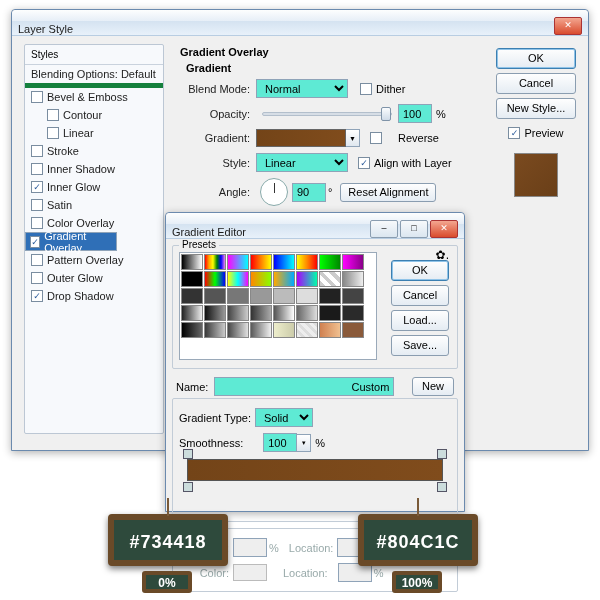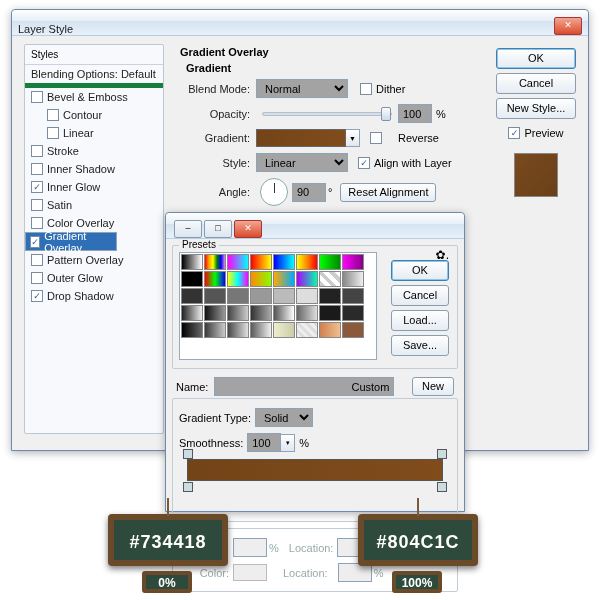--- a/index.html
+++ b/index.html
@@ -15,21 +15,21 @@
 .styles .hd{padding:4px 6px;border-bottom:1px solid #c9d2dd;font-size:10px}
 .sit{display:flex;align-items:center;padding:3px 6px;gap:4px;color:#222}
 .sit.sub{padding-left:22px}
 .sit.sel{background:#2f6fb7;color:#fff}
 .cb{width:12px;height:12px;border:1px solid #7a8da0;background:#fff;display:inline-flex;align-items:center;justify-content:center;font-size:9px;color:#2a5a9a}
 .gsec{position:absolute;left:160px;top:34px;width:330px}
 .gtitle{font-weight:bold;padding:2px 8px}
 .gsub{font-weight:bold;padding:2px 14px}
 .row{display:flex;align-items:center;padding:3px 0}
 .row .lab{width:78px;text-align:right;margin-right:6px;color:#222}
-.sel,.inp{border:1px solid #8fa3b8;background:#a3a3a3;height:19px;padding:0 4px;font-size:11px}
+.sel,.inp{border:1px solid #8fa3b8;background:#5eead4;height:19px;padding:0 4px;font-size:11px}
 .sel{width:92px}
 .inp{width:34px;text-align:left}
 .slider{flex:1;height:4px;background:#d7dee6;border:1px solid #b3bfcc;border-radius:2px;margin:0 6px;position:relative;max-width:130px}
 .thumb{position:absolute;width:10px;height:14px;background:linear-gradient(#fafcfe,#cfdbe8);border:1px solid #7f93a8;border-radius:2px;top:-6px}
 .gradbar{width:90px;height:18px;border:1px solid #666;background:linear-gradient(90deg,#734418,#804c1c);display:inline-block}
 .dd{width:14px;height:18px;border:1px solid #8fa3b8;border-left:0;background:linear-gradient(#fff,#dfe7ef);display:inline-flex;align-items:center;justify-content:center;font-size:7px}
 .btns{position:absolute;right:12px;top:38px;width:80px;display:flex;flex-direction:column;gap:4px}
 .btn{height:21px;border:1px solid #8a9db0;border-radius:3px;background:linear-gradient(#fefefe,#e5ecf3);text-align:center;line-height:19px;font-size:11px}
 .btn.def{border:1px solid #3c7fb1;box-shadow:0 0 0 1px #8fc3e8 inset}
 .prevcb{display:flex;align-items:center;gap:4px;margin-top:4px;justify-content:center}
@@ -174,20 +174,21 @@
   <div class="prevcb">
         <span class="cb">✓</span>
         <span>Preview</span>
       </div>
   <div class="swatch"></div>
  </div>
 </div>
 
 <div class="win ed">
  <div class="titlebar">
+  <span class="t">Gradient Editor</span>
   <span class="tbtn">–</span>
   <span class="tbtn">□</span>
   <span class="tbtn cl">✕</span>
  </div>
  <div class="body">
   <div class="fs" style="height:124px">
    <span class="leg">Presets</span>
    <span style="position:absolute;right:8px;top:2px;font-size:12px">✿.</span>
    <div class="presets" id="preset-grid">
           <div class="pw" style="background: linear-gradient(90deg, rgb(0, 0, 0), rgb(255, 255, 255));"></div>
@@ -243,21 +244,21 @@
    <input class="inp" style="width: 180px; text-align: right;" value="Custom">
    <span style="flex:1"></span>
    <span class="btn" style="width:42px;height:19px;line-height:17px">New</span>
   </div>
   <div class="fs" style="padding-bottom:30px">
    <div class="row">
           <span style="margin-right:4px">Gradient Type:</span>
     <select class="sel" style="width:58px"><option>Solid</option></select>
         </div>
    <div class="row">
-          <span style="margin-right:4px">Smoothness:</span>
+          <span style="margin-right:20px">Smoothness:</span>
     <input class="inp" value="100" style="">
           <span class="dd">▾</span>
     <span style="margin-left:4px">%</span>
         </div>
    <div class="bigbar">
     <div class="stop stopT" style="left:-5px"></div>
     <div class="stop stopT" style="right:-5px"></div>
     <div class="stop" style="left:-5px"></div>
     <div class="stop" style="right:-5px"></div>
    </div>

